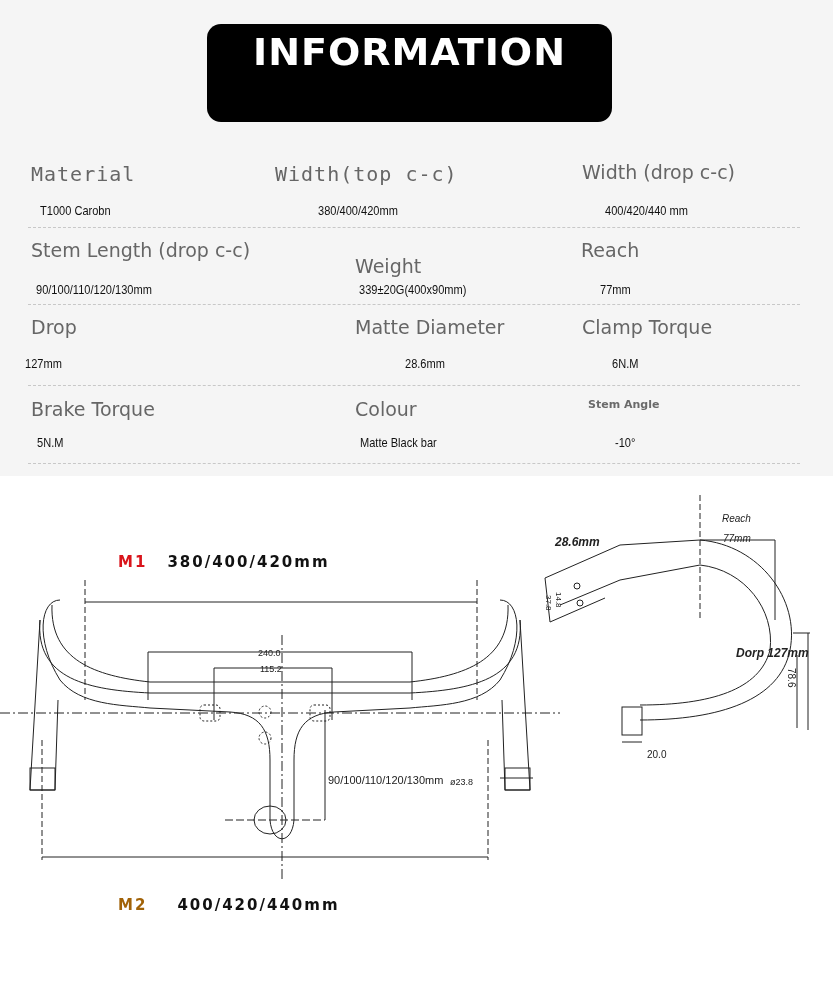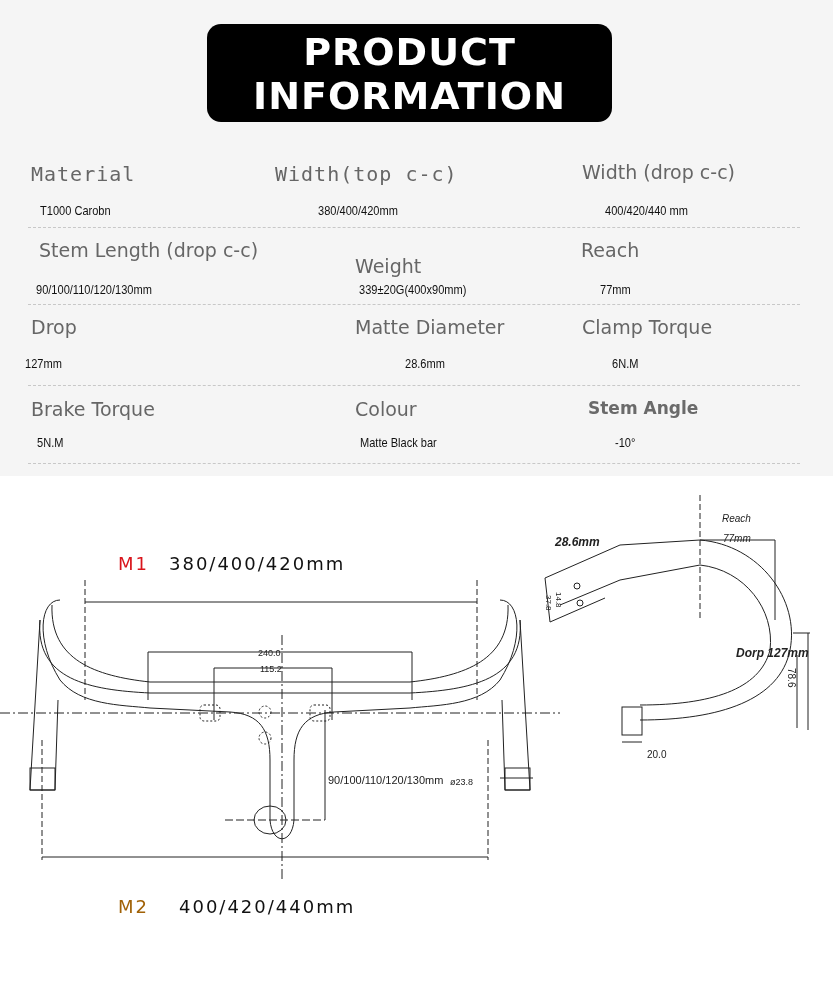--- a/index.html
+++ b/index.html
@@ -9,62 +9,61 @@
   .title-box { position:absolute; left:207px; top:24px; width:405px; height:98px; background:#000;
                border-radius:14px; color:#fff; text-align:center; font-family:"DejaVu Sans", sans-serif;
                font-weight:bold; font-size:38px; line-height:44px; padding-top:6px; box-sizing:border-box; letter-spacing:1px; }
   .title-box span { display:block; }
   .lbl { position:absolute; color:#666; font-family:"DejaVu Sans", sans-serif; font-size:19px; white-space:nowrap; }
   .lbl.mono { font-family:"DejaVu Sans Mono", monospace; font-size:20px; letter-spacing:1px; }
   .val { position:absolute; color:#111; font-family:"Liberation Sans Narrow","Liberation Sans", sans-serif;
          font-size:13px; white-space:nowrap; transform:scaleX(0.85); transform-origin:left; }
   .divider { position:absolute; left:28px; width:772px; border-top:1px dashed #c8c8c8; height:0; }
   .drawing { position:absolute; left:0; top:476px; width:833px; height:524px; }
-  .m-label { position:absolute; font-family:"DejaVu Sans", sans-serif; font-weight:normal; font-size:18px;
+  .m-label { position:absolute; font-family:"DejaVu Sans", sans-serif; font-weight:bold; font-size:15px;
              letter-spacing:2px; color:#111; white-space:nowrap; }
   .m-label .tag-red { color:#d9141b; margin-right:20px; }
   .m-label .tag-black { color:#a16207; margin-right:30px; }
   svg text { font-family:"Liberation Sans", sans-serif; }
 </style>
 </head>
 <body>
 
 <div class="spec-panel">
   <div class="title-box">
-    <span>PRODUCT</span>
     <span>INFORMATION</span>
   </div>
 
   <div class="lbl mono" style="left:31px;top:162px;">Material</div>
   <div class="lbl mono" style="left:275px;top:162px;">Width(top c-c)</div>
   <div class="lbl" style="left:582px;top:161px;">Width (drop c-c)</div>
   <div class="val" style="left:40px;top:203px;">T1000  Carobn</div>
   <div class="val" style="left:318px;top:203px;">380/400/420mm</div>
   <div class="val" style="left:605px;top:203px;">400/420/440 mm</div>
   <div class="divider" style="top:227px;"></div>
 
-  <div class="lbl" style="left:31px;top:239px;margin-left:8px;">Stem Length (drop c-c)</div>
+  <div class="lbl" style="left:31px;top:239px;">Stem Length (drop c-c)</div>
   <div class="lbl" style="left:355px;top:255px;">Weight</div>
   <div class="lbl" style="left:581px;top:239px;">Reach</div>
   <div class="val" style="left:36px;top:282px;">90/100/110/120/130mm</div>
   <div class="val" style="left:359px;top:282px;">339±20G(400x90mm)</div>
   <div class="val" style="left:600px;top:282px;">77mm</div>
   <div class="divider" style="top:304px;"></div>
 
   <div class="lbl" style="left:31px;top:316px;">Drop</div>
   <div class="lbl" style="left:355px;top:316px;">Matte Diameter</div>
   <div class="lbl" style="left:582px;top:316px;">Clamp Torque</div>
   <div class="val" style="left:25px;top:356px;">127mm</div>
   <div class="val" style="left:405px;top:356px;">28.6mm</div>
   <div class="val" style="left:612px;top:356px;">6N.M</div>
   <div class="divider" style="top:385px;"></div>
 
   <div class="lbl" style="left:31px;top:398px;">Brake Torque</div>
   <div class="lbl" style="left:355px;top:398px;">Colour</div>
-  <div class="lbl" style="left:588px;top:398px;font-size:17px;font-weight:bold;color:#6a6a6a;">Stem  Angle</div>
+  <div class="lbl" style="left:588px;top:398px;font-size:11px;font-weight:bold;color:#6a6a6a;">Stem  Angle</div>
   <div class="val" style="left:37px;top:435px;">5N.M</div>
   <div class="val" style="left:360px;top:435px;">Matte Black bar</div>
   <div class="val" style="left:615px;top:435px;">-10°</div>
   <div class="divider" style="top:463px;"></div>
 </div>
 
 <div class="drawing">
   <div class="m-label" style="left:118px;top:77px;">
     <span class="tag-red">M1</span><span>380/400/420mm</span>
   </div>

